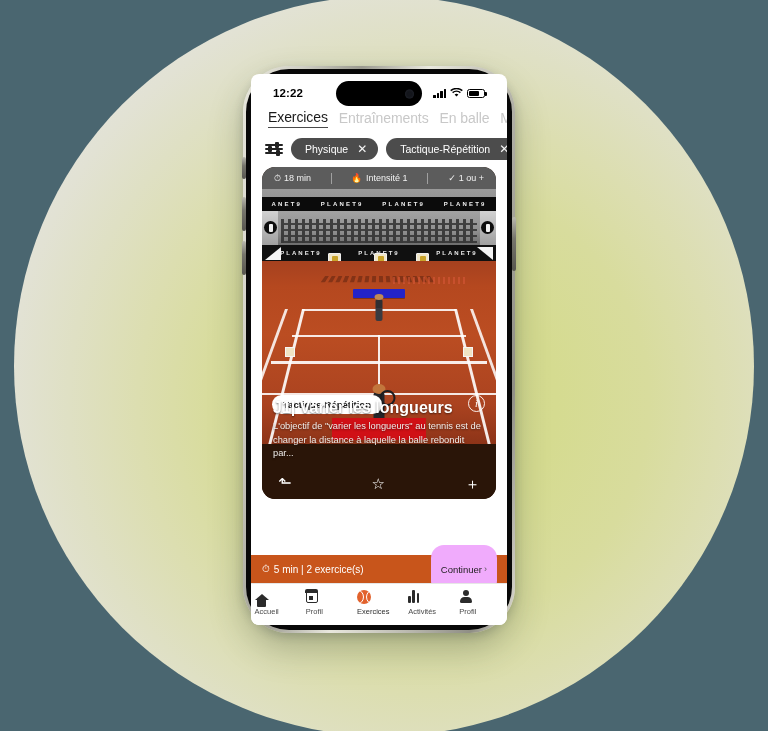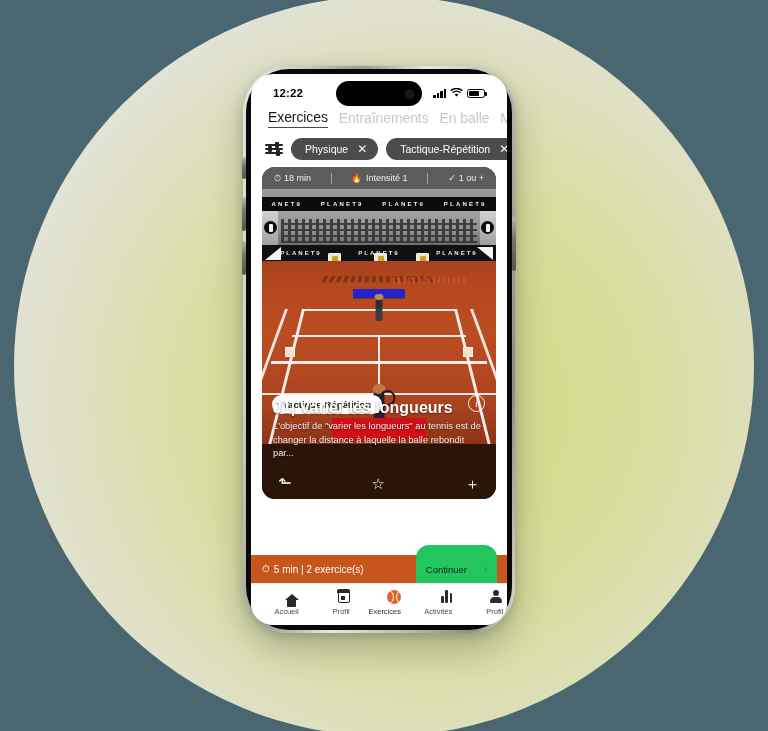--- a/index.html
+++ b/index.html
@@ -48,21 +48,21 @@
   #phone-body {
     position: relative;
     width: 100%; height: 100%;
     border-radius: 43px;
     background: #080808;
     padding: 5px;
   }
   #screen {
     position: relative;
     width: 100%; height: 100%;
-    border-radius: 22px;
+    border-radius: 8px;
     background: #ffffff;
     overflow: hidden;
   }
   
   .btn-side {
     position: absolute;
     background: linear-gradient(180deg, #b9b8ae, #76756c 40%, #57564f);
     border-radius: 2px;
   }
   #btn-power { right: -4px; top: 148px; width: 4px; height: 54px; }
@@ -378,38 +378,38 @@
     position: absolute; left: 0; right: 0; bottom: 42px;
     height: 28px;
     background: #c8551b;
     display: flex; align-items: center; justify-content: space-between;
     padding: 0 10px 0 11px;
   }
   #session-info {
     color: #fff; font-size: 10px; display: flex; align-items: center; gap: 4px;
   }
   #continue-btn {
-    background: #22c55e; color: #1d1d1d;
+    background: #f0abfc; color: #1d1d1d;
     font-size: 9.5px;
     border-radius: 13px; padding: 19px 10px;
-    display: flex; align-items: center; gap: 17px;
+    display: flex; align-items: center; gap: 2px;
   }
   #continue-btn .chev { font-size: 9px; color: #555; }
 
   
   #tab-bar {
     position: absolute; left: 0; right: 0; bottom: 0;
     height: 42px;
     background: #fff;
     border-top: 0.5px solid #e6e6e6;
     display: flex; align-items: flex-start; justify-content: space-around;
     padding-top: 5px;
   }
   .tab-item {
-    display: flex; flex-direction: column; align-items: flex-end; gap: 3px;
+    display: flex; flex-direction: column; align-items: flex-start; gap: 3px;
     width: 44px;
   }
   .tab-label { font-size: 7.5px; color: #4a4a4a; }
   .tab-item.active .tab-label { color: #2e2e2e; }
   .tab-ico { height: 15px; display: flex; align-items: center; justify-content: center; }
 
   
   .ico-home {
     width: 0; height: 0; position: relative;
     border-left: 7px solid transparent; border-right: 7px solid transparent;

